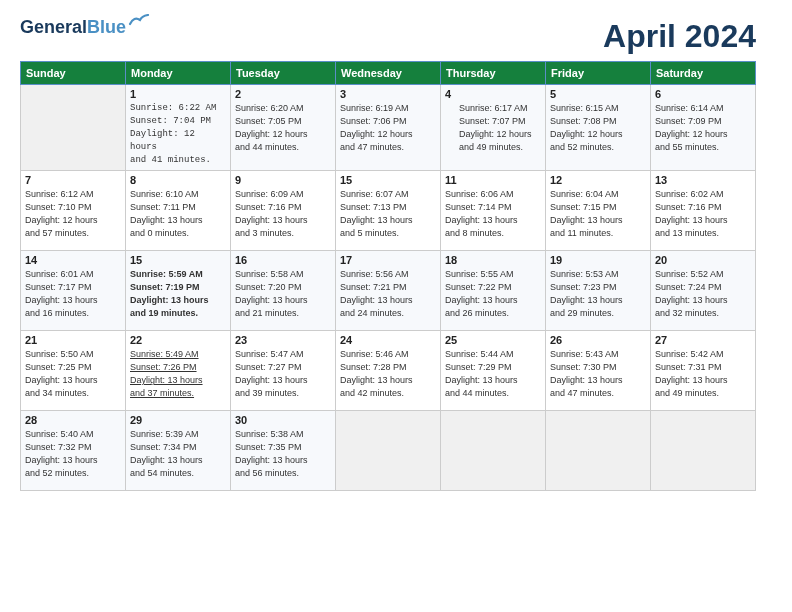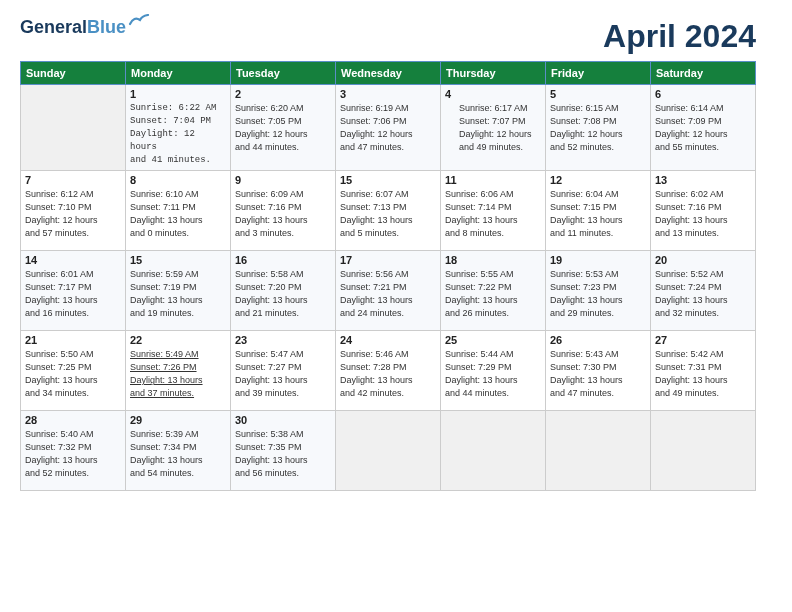--- a/index.html
+++ b/index.html
@@ -215,21 +215,21 @@
         <tr>
           <td>
             <span class="day-number">14</span>
             <div class="day-info" style="white-space: pre-line;">Sunrise: 6:01 AM
 Sunset: 7:17 PM
 Daylight: 13 hours
 and 16 minutes.</div>
           </td>
           <td>
             <span class="day-number">15</span>
-            <div class="day-info" style="white-space: pre-line;">Sunrise: 5:59 AM
+            <div class="day-info" style="white-space: pre-line; font-weight: bold;">Sunrise: 5:59 AM
 Sunset: 7:19 PM
 Daylight: 13 hours
 and 19 minutes.</div>
           </td>
           <td>
             <span class="day-number">16</span>
             <div class="day-info" style="white-space: pre-line;">Sunrise: 5:58 AM
 Sunset: 7:20 PM
 Daylight: 13 hours
 and 21 minutes.</div>

